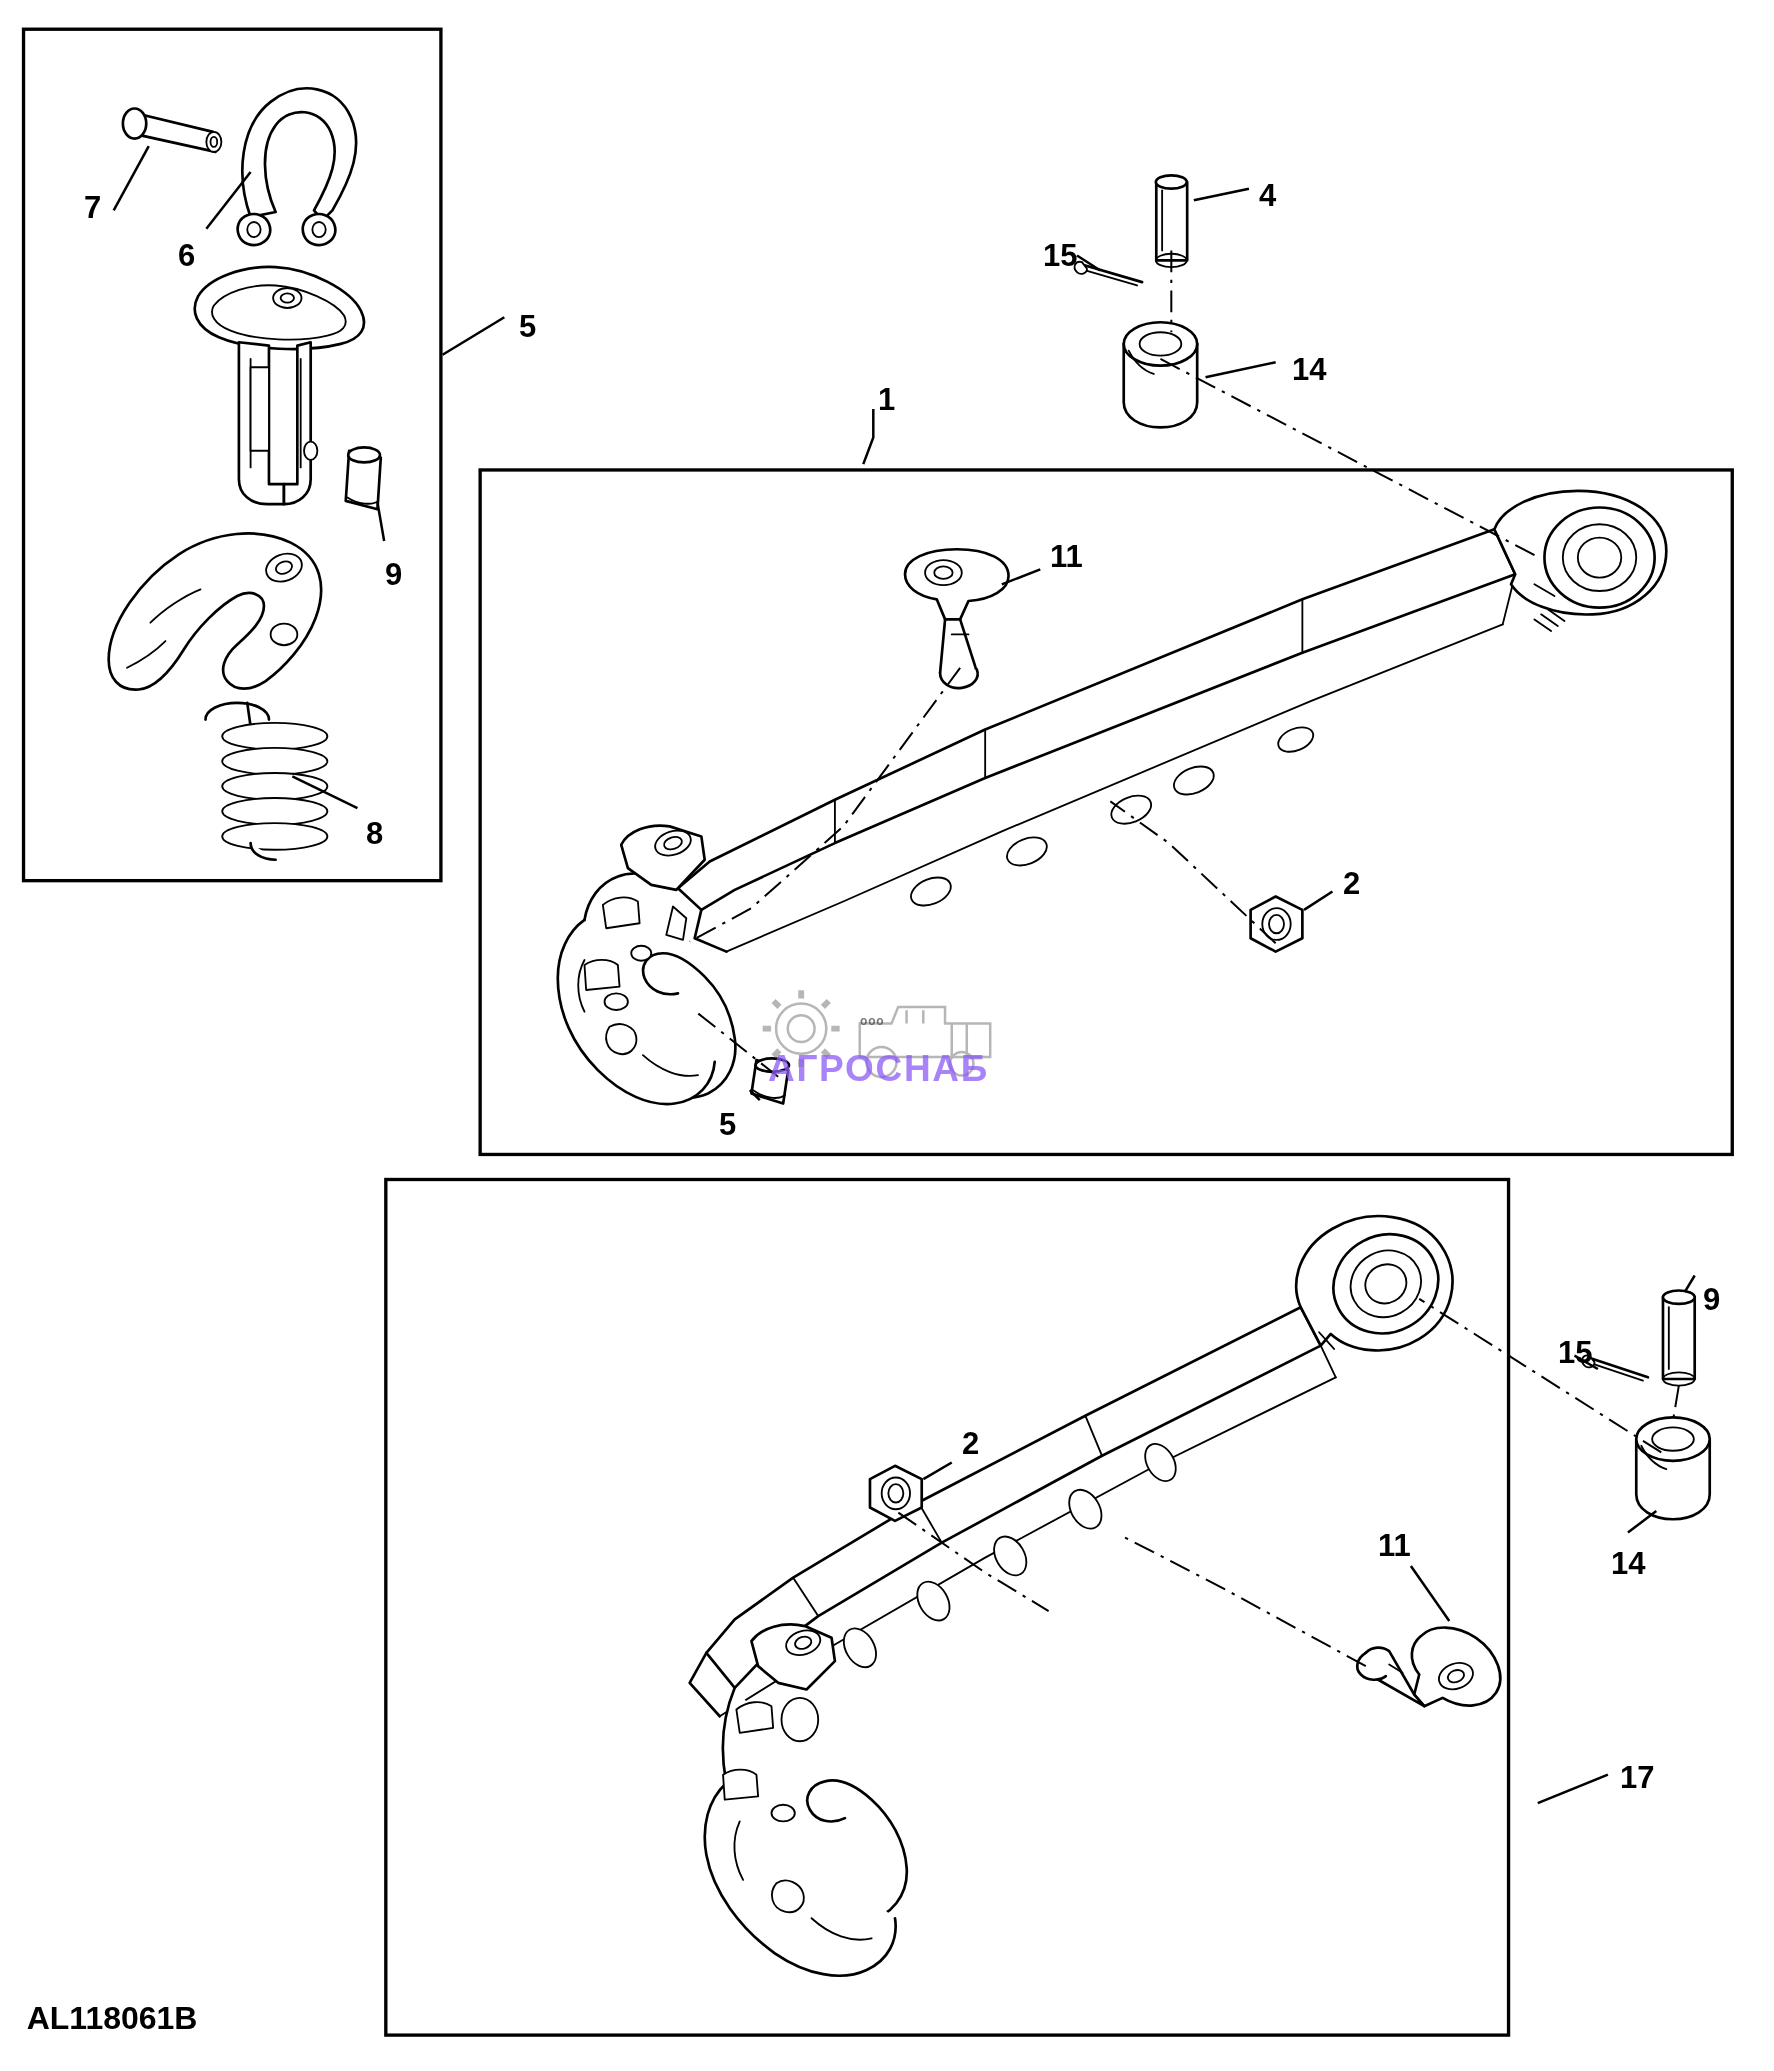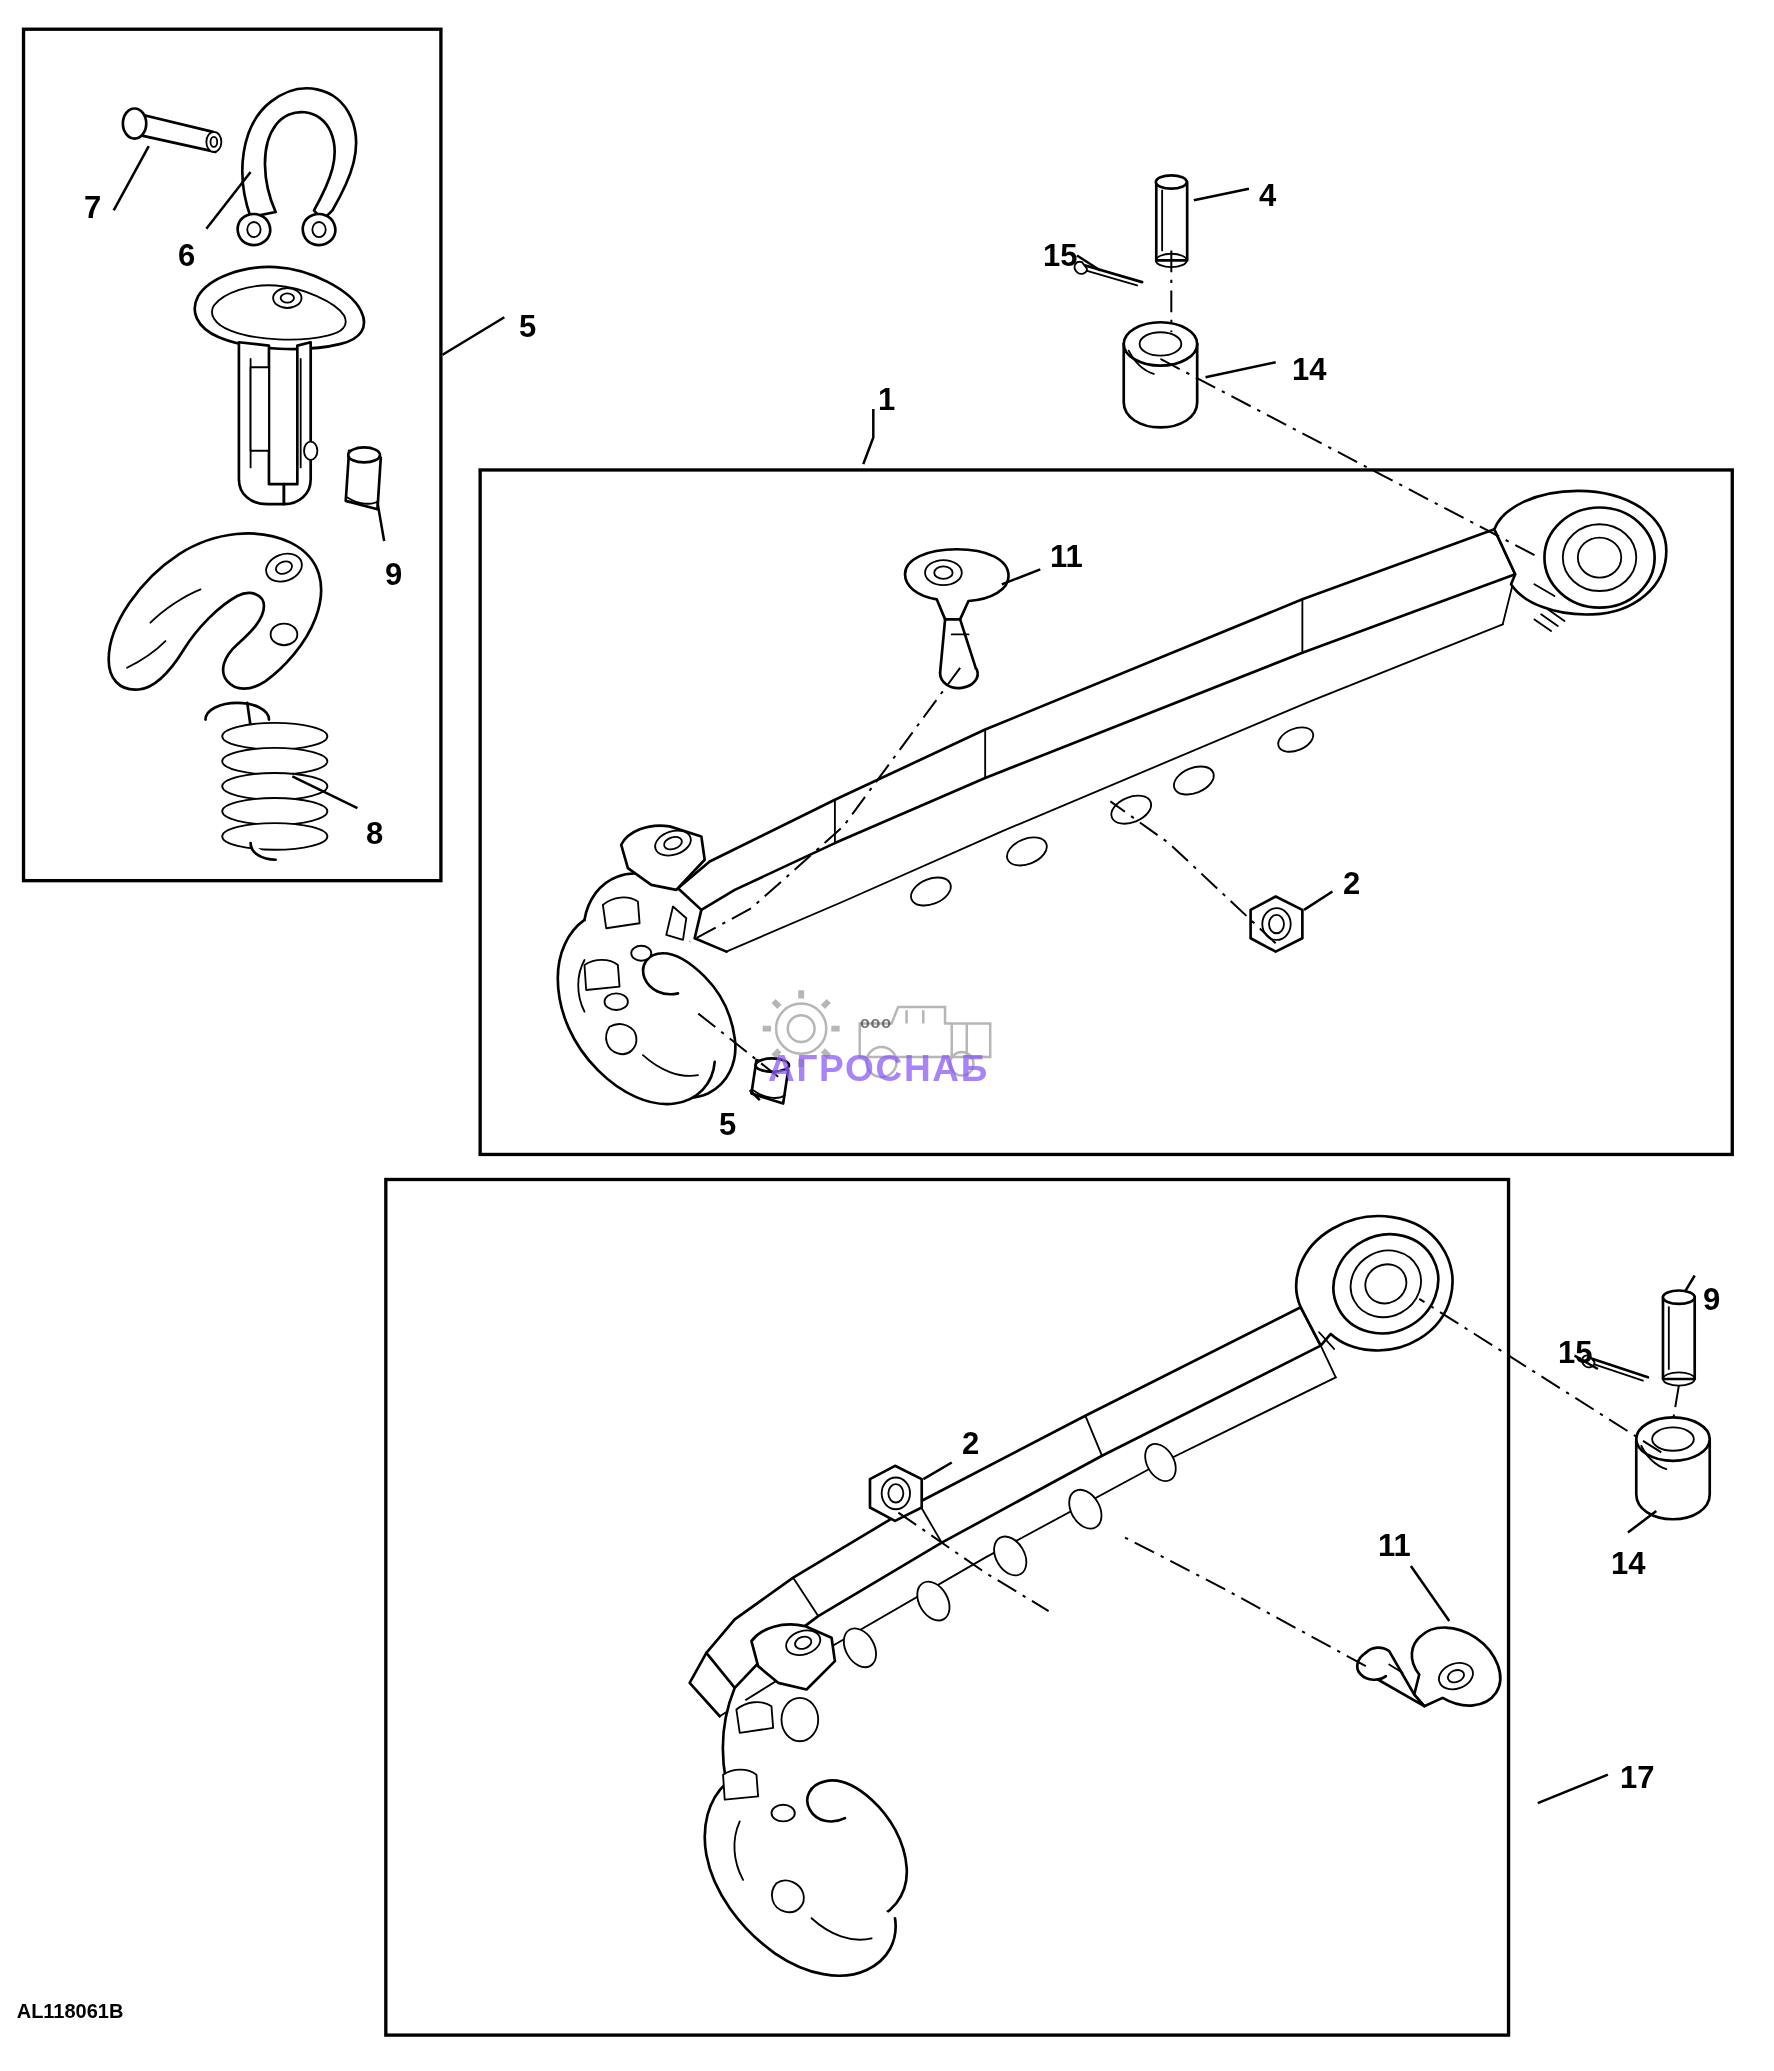--- a/index.html
+++ b/index.html
@@ -34,23 +34,24 @@
     font-size: 31px;
     line-height: 31px;
     color: #000000;
     white-space: nowrap;
     user-select: none;
   }
   .figure-code {
     position: absolute;
     font-family: "Liberation Sans", sans-serif;
     font-weight: bold;
-    font-size: 20px;
+    font-size: 32px;
     color: #000000;
     white-space: nowrap;
+    margin-left: 10px;
   }
   .wm {
     position: absolute;
     left: 751px;
     top: 985px;
     width: 276px;
     height: 109px;
     opacity: 0.5;
   }
   .wm-text {
@@ -63,21 +64,21 @@
     letter-spacing: 1.7px;
     color: #8b5cf6;
     opacity: 0.75;
   }
   .wm-sub {
     position: absolute;
     left: 860px;
     top: 1014px;
     font-family: "Liberation Sans", sans-serif;
     font-weight: bold;
-    font-size: 16px;
+    font-size: 12px;
     letter-spacing: 0.8px;
     color: #4a4a4a;
     opacity: 0.75;
   }
 </style>
 </head>
 <body>
 
 <div id="sheet">
 

